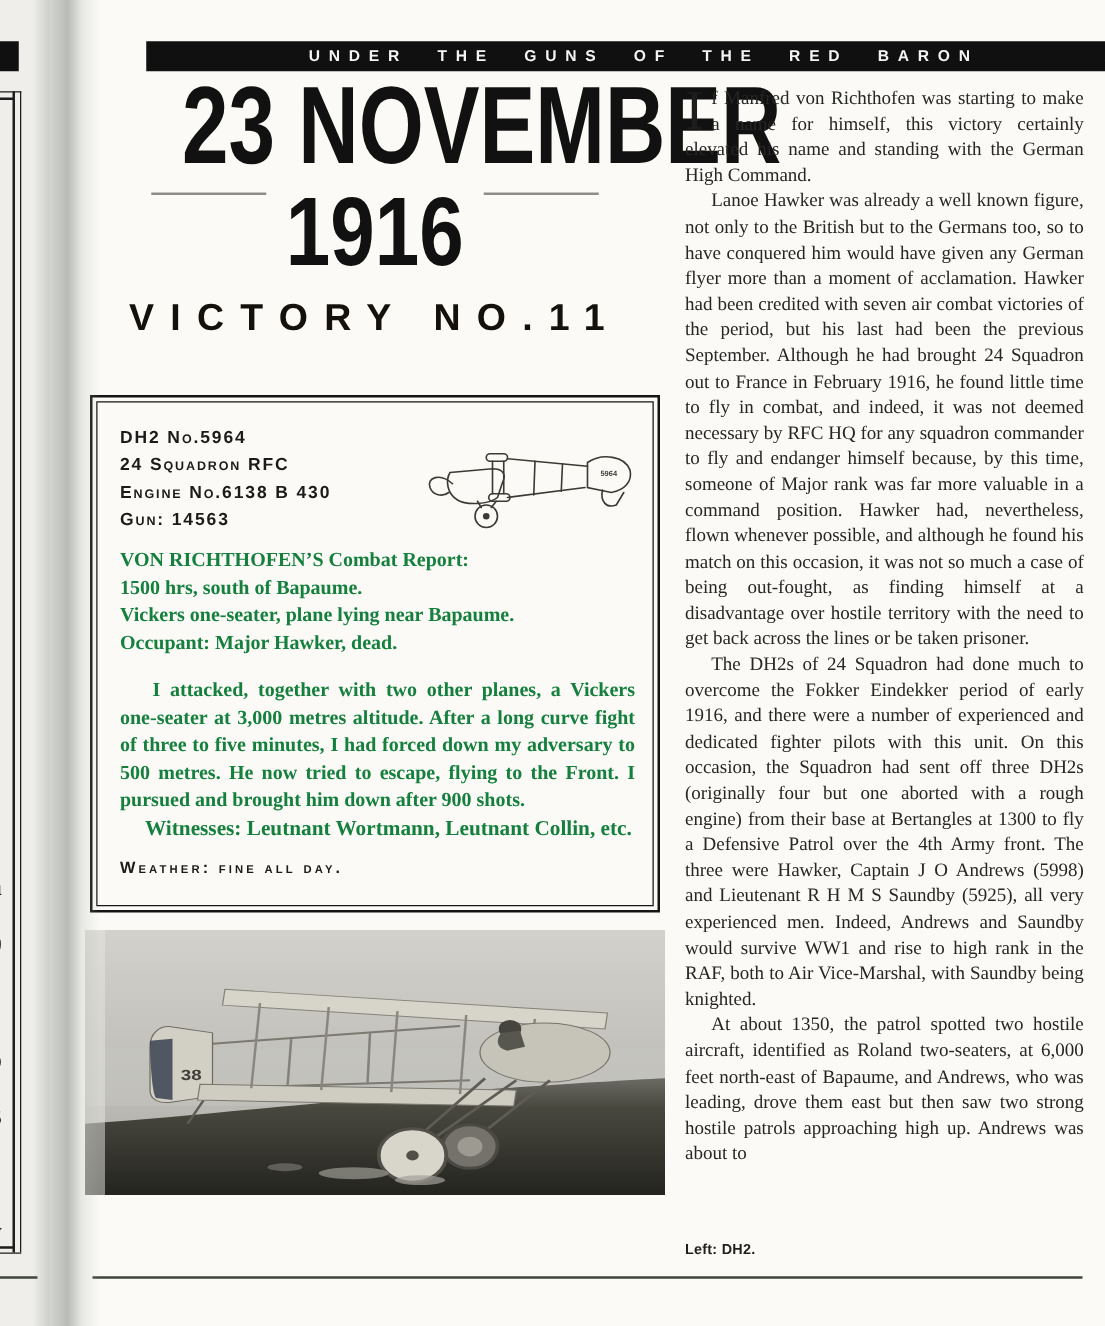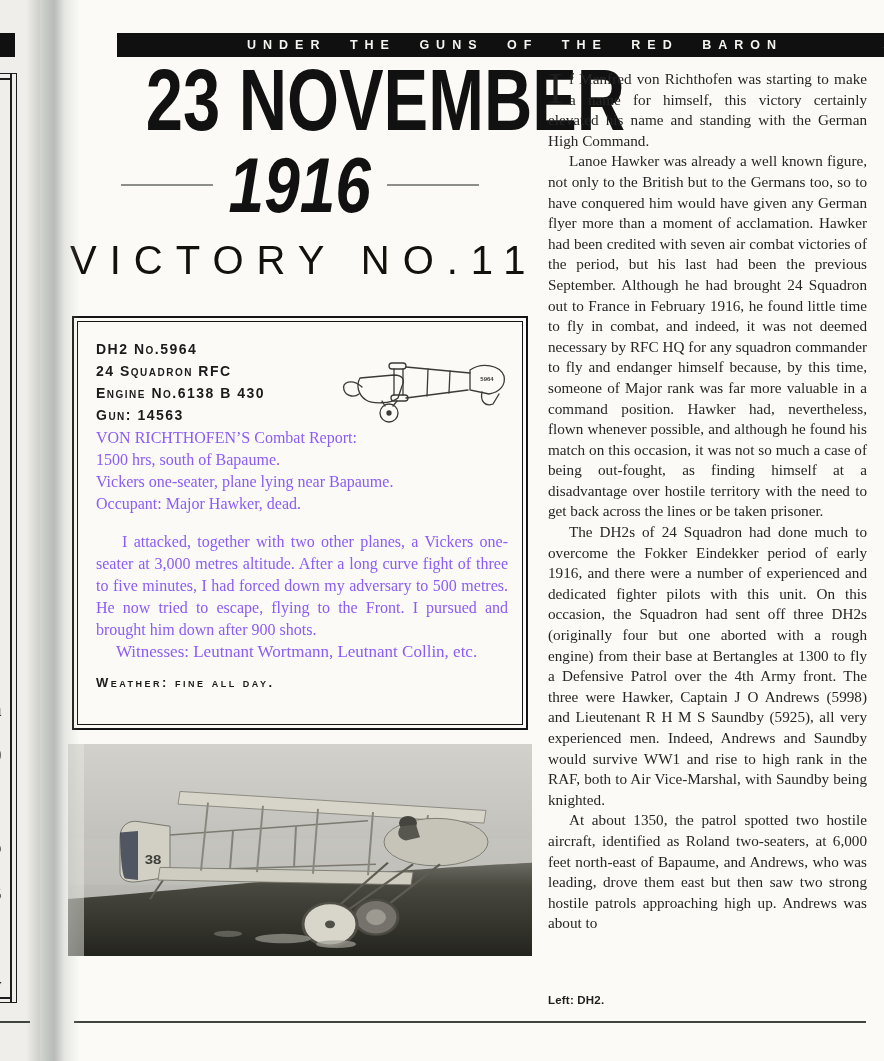--- a/index.html
+++ b/index.html
@@ -24,32 +24,32 @@
 
   .header-bar{position:absolute;left:0;top:33px;width:796px;height:24px;background:#101010;
               display:flex;align-items:center;justify-content:center;margin-left:47px;}
   .header-title{color:#f4f4f2;font-size:12.5px;font-weight:bold;letter-spacing:7px;word-spacing:13px;white-space:nowrap;}
   .page-num{position:absolute;right:13px;top:0;height:24px;display:flex;align-items:center;
             color:#f4f4f2;font-size:13px;font-weight:bold;letter-spacing:1px;}
 
   .masthead{position:absolute;left:0;top:62px;width:460px;text-align:center;color:#111;}
   .m1{display:inline-block;font-size:88px;font-weight:bold;line-height:76px;white-space:nowrap;
       transform:scaleX(.76);transform-origin:center;}
-  .m2-row{display:flex;align-items:center;justify-content:center;margin-top:16px;font-style:italic;}
+  .m2-row{display:flex;justify-content:center;margin-top:16px;}
   .m2{display:inline-block;font-size:78px;font-weight:bold;line-height:62px;transform:scaleX(.82);}
   .mrule{width:92px;height:2px;background:#8d8d89;}
-  .m3{margin-top:22px;font-size:40px;font-weight:normal;letter-spacing:13px;white-space:nowrap;color:#14110d;}
+  .m3{margin-top:22px;font-size:30px;font-weight:bold;letter-spacing:13px;white-space:nowrap;color:#14110d;}
 
   
   .spec-box{position:absolute;left:2px;top:316px;width:456px;height:414px;background:#fbfaf6;
             border:2px solid #141414;box-sizing:border-box;}
   .spec-inner{position:absolute;inset:3px;border:1px solid #141414;padding:16px 14px 14px 18px;box-sizing:border-box;}
   .spec-line{font-weight:bold;font-size:14px;letter-spacing:1.5px;line-height:22px;font-variant:small-caps;color:#1b1b1b;}
   .spec-drawing{position:absolute;right:10px;top:18px;width:180px;height:86px;}
-  .report{margin-top:1px;font-family:"Liberation Serif",serif;font-weight:normal;font-size:16px;line-height:22px;color:#8b5cf6;}
+  .report{margin-top:12px;font-family:"Liberation Serif",serif;font-weight:bold;font-size:16px;line-height:22px;color:#15803d;}
   .report-body{margin-top:16px;text-indent:26px;text-align:justify;}
   .report-witnesses{font-size:17px;text-indent:20px;white-space:nowrap;}
   .signature{text-align:right;font-family:"Liberation Sans",sans-serif;font-size:12.5px;font-weight:bold;
              letter-spacing:2.5px;font-variant:small-caps;margin-top:3px;padding-right:2px;color:#1b1b1b;}
   .weather{margin-top:12px;font-family:"Liberation Sans",sans-serif;font-size:13px;font-weight:bold;
            letter-spacing:2.5px;font-variant:small-caps;color:#1b1b1b;}
 
   
   .photo{position:absolute;left:-2px;top:744px;width:464px;height:212px;background:#b9b8b3;overflow:hidden;}
   .photo svg{display:block;width:100%;height:100%;}

